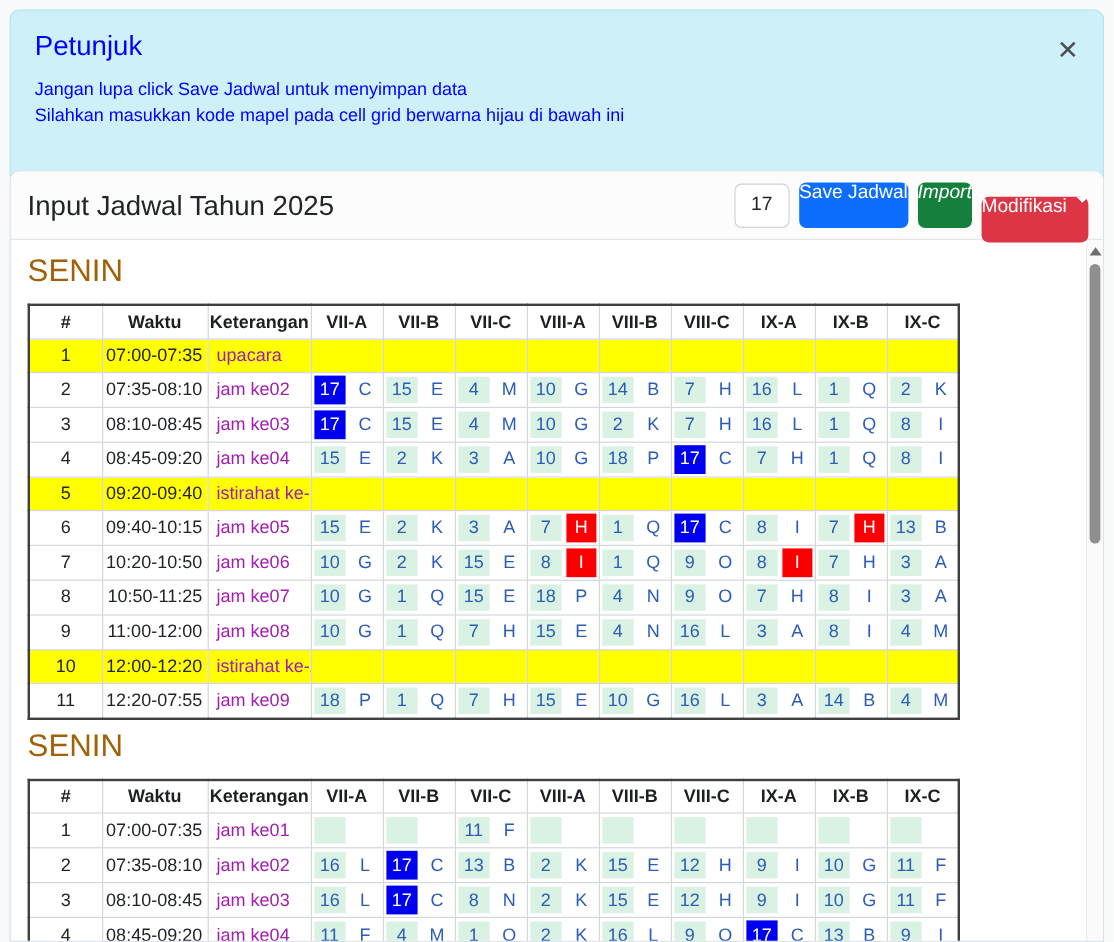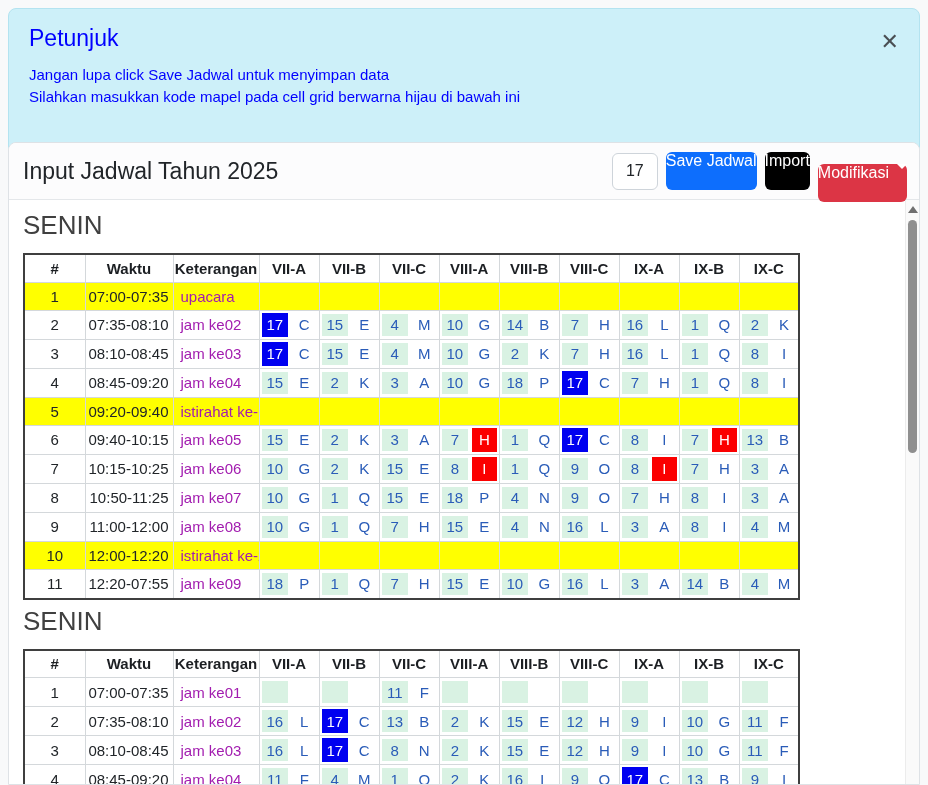--- a/index.html
+++ b/index.html
@@ -35,21 +35,21 @@
   .code-input {
     width:46px; height:37px; text-align:center; font-size:16px; color:#212529;
     border:1px solid #ced4da; border-radius:6px; background:#fff;
   }
   .btn {
     height:38px; margin-left:8px; padding:0 0; border:none; border-radius:6px;
     font-size:16px; color:#fff; cursor:pointer; font-family:inherit;
     display:inline-flex; 
   }
   .btn-primary { background:#0d6efd; }
-  .btn-success { background:#000000; }
+  .btn-success { background:#15803d;font-style:italic; }
   .btn-danger  { background:#dc3545;margin-top:24px; }
   .caret {
     display:inline-block; margin-left:8px; width:0; height:0;
     border-left:5px solid transparent; border-right:5px solid transparent;
     border-top:5px solid #fff;
   }
   .card-body { position:relative; height:586px; padding:4px 14px; overflow:hidden; }
   
   .sb-track {
     position:absolute; top:57px; right:0; width:14px; height:586px;
@@ -62,21 +62,21 @@
   .sb-up .tri {
     display:block; width:0; height:0; margin:0 auto;
     border-left:5px solid transparent; border-right:5px solid transparent;
     border-bottom:7px solid #6f6f6f;
   }
   .sb-thumb {
     position:absolute; top:20px; left:2px; width:9px; height:233px;
     background:#8f8f8f; border-radius:5px; cursor:pointer;
   }
   
-  .day-heading { font-size:26px; font-weight:400; color:#404040; margin:6px 0 12px 0; }
+  .day-heading { font-size:26px; font-weight:400; color:#a16207; margin:6px 0 12px 0; }
   table.sched {
     border-collapse:collapse; border:2px solid #3f3f3f; background:#fff;
     table-layout:fixed; width:777px; margin-bottom:4px;
   }
   .sched th, .sched td {
     border:1px solid #d4d8db; height:28px; padding:0; font-size:15px;
     overflow:hidden; white-space:nowrap;
   }
   .sched th { font-weight:700; color:#1c1f23; text-align:center; background:#fff; }
   td.c-num  { text-align:center; color:#212529; }
@@ -358,21 +358,21 @@
                 <td class="c-letter">
                   <div class="lchip">H</div>
                 </td>
                 <td class="c-code">
                   <div class="chip">13</div>
                 </td>
                 <td class="c-letter">B</td>
               </tr>
               <tr>
                 <td class="c-num">7</td>
-                <td class="c-time">10:15-10:25</td>
+                <td class="c-time">10:20-10:50</td>
                 <td class="c-desc">jam ke06</td>
                 <td class="c-code">
                   <div class="chip">10</div>
                 </td>
                 <td class="c-letter">G</td>
                 <td class="c-code">
                   <div class="chip">2</div>
                 </td>
                 <td class="c-letter">K</td>
                 <td class="c-code">

